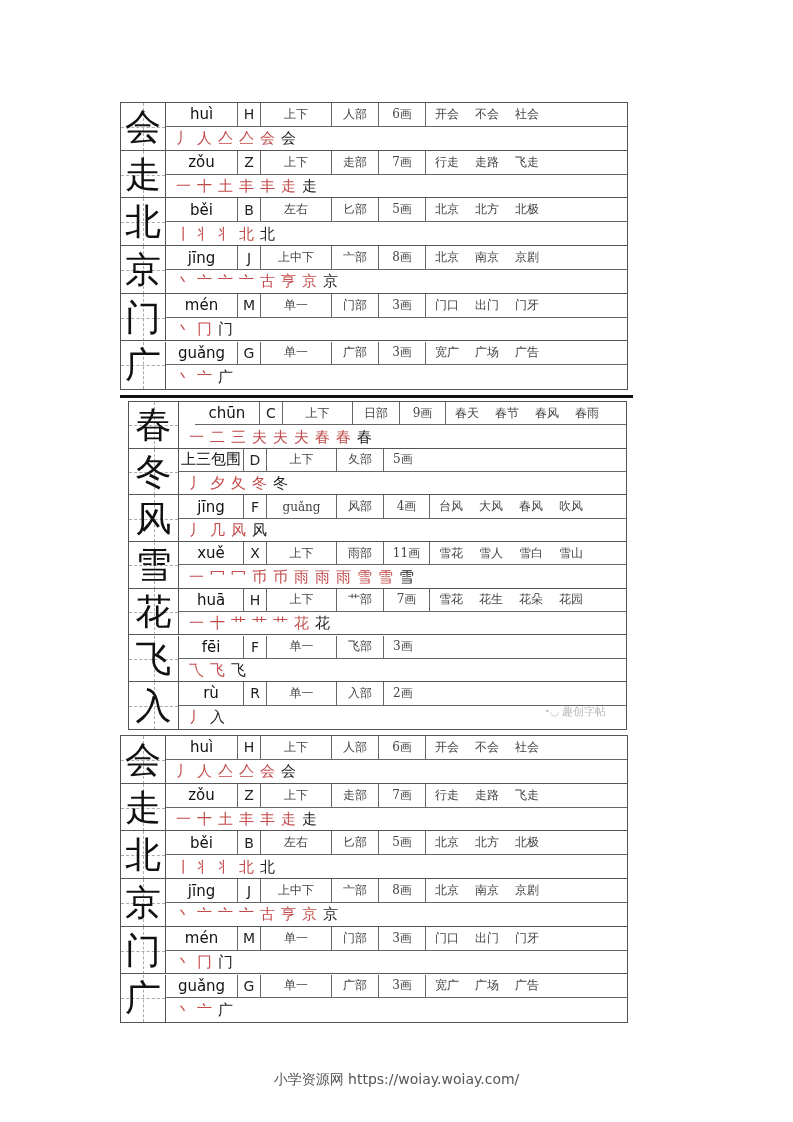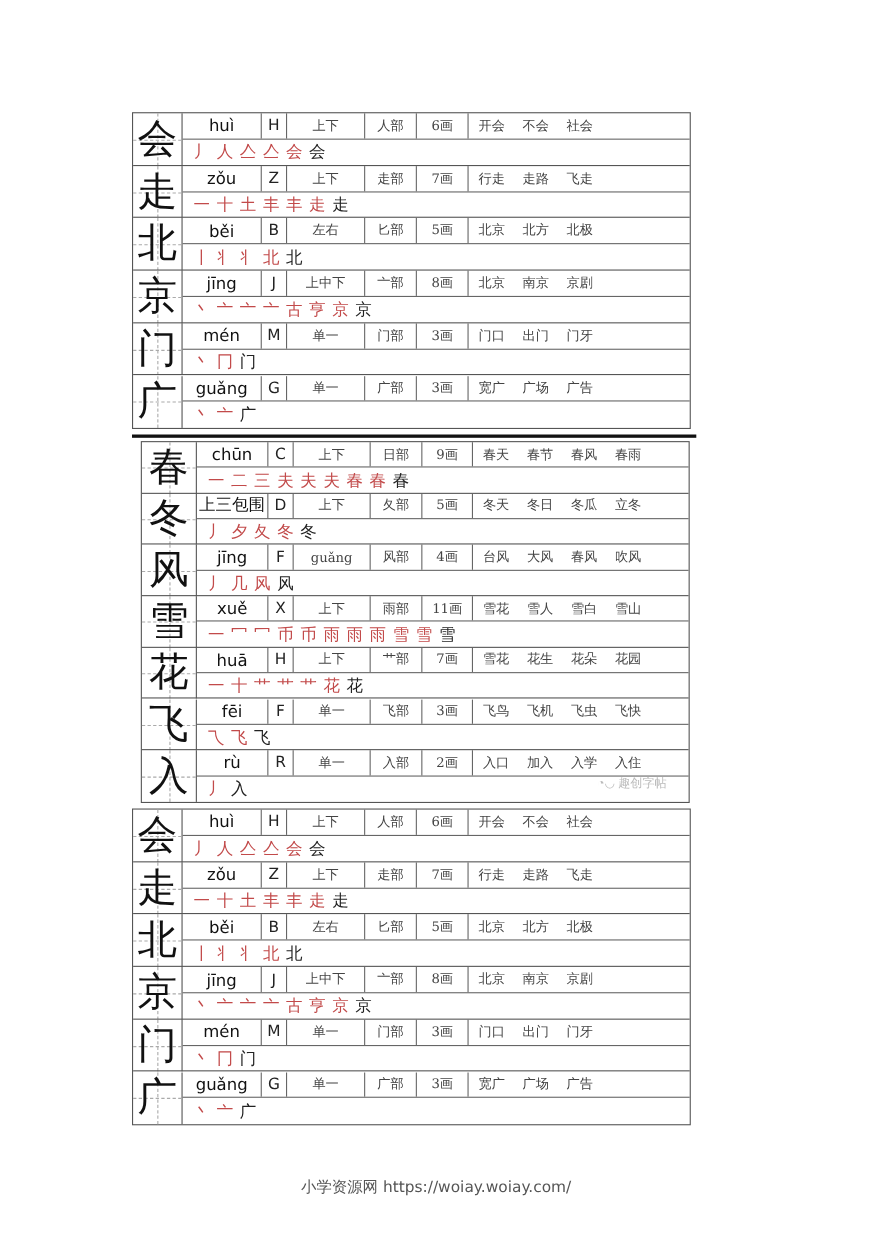--- a/index.html
+++ b/index.html
@@ -199,21 +199,21 @@
         </div>
       </div>
     </div>
     <div class="table" style="left: 128px; top: 401px; width: 499px; height: 328.9px;">
       <div class="entry" style="top: 0px; height: 46.7px;">
         <div class="charcell" style="width: 50px;">
           <div class="vguide"></div>
           <div class="hguide"></div>
           <div class="bigchar">春</div>
         </div>
-        <div class="inforow" style="left: 50px; height: 23.35px;">
+        <div class="inforow" style="left: 66px; height: 23.35px;">
           <div class="pinyin" style="width:65px">chūn</div>
           <div class="letter" style="width:23px">C</div>
           <div class="struct" style="width:70px">上下</div>
           <div class="radical" style="width:47px">日部</div>
           <div class="strokes" style="width:46px">9画</div>
           <div class="words" style="flex:1">
             <span>春天</span>
             <span>春节</span>
             <span>春风</span>
             <span>春雨</span>
@@ -237,26 +237,20 @@
           <div class="vguide"></div>
           <div class="hguide"></div>
           <div class="bigchar">冬</div>
         </div>
         <div class="inforow" style="left: 50px; height: 23.35px;">
           <div class="pinyin" style="width:65px">上三包围</div>
           <div class="letter" style="width:23px">D</div>
           <div class="struct" style="width:70px">上下</div>
           <div class="radical" style="width:47px">夂部</div>
           <div class="strokes" style="width:46px">5画</div>
-          <div class="words" style="flex:1">
-            <span>冬天</span>
-            <span>冬日</span>
-            <span>冬瓜</span>
-            <span>立冬</span>
-          </div>
         </div>
         <div class="strokerow" style="left: 50px; height: 23.35px;">
           <span class="s">丿</span>
           <span class="s">夕</span>
           <span class="s">夂</span>
           <span class="s">冬</span>
           <span class="last">冬</span>
         </div>
         <div class="entry-sep"></div>
       </div>
@@ -356,52 +350,40 @@
           <div class="vguide"></div>
           <div class="hguide"></div>
           <div class="bigchar">飞</div>
         </div>
         <div class="inforow" style="left: 50px; height: 23.35px;">
           <div class="pinyin" style="width:65px">fēi</div>
           <div class="letter" style="width:23px">F</div>
           <div class="struct" style="width:70px">单一</div>
           <div class="radical" style="width:47px">飞部</div>
           <div class="strokes" style="width:46px">3画</div>
-          <div class="words" style="flex:1">
-            <span>飞鸟</span>
-            <span>飞机</span>
-            <span>飞虫</span>
-            <span>飞快</span>
-          </div>
         </div>
         <div class="strokerow" style="left: 50px; height: 23.35px;">
           <span class="s">乁</span>
           <span class="s">飞</span>
           <span class="last">飞</span>
         </div>
         <div class="entry-sep"></div>
       </div>
       <div class="entry" style="top: 280.2px; height: 46.7px;">
         <div class="charcell" style="width: 50px;">
           <div class="vguide"></div>
           <div class="hguide"></div>
           <div class="bigchar">入</div>
         </div>
         <div class="inforow" style="left: 50px; height: 23.35px;">
           <div class="pinyin" style="width:65px">rù</div>
           <div class="letter" style="width:23px">R</div>
           <div class="struct" style="width:70px">单一</div>
           <div class="radical" style="width:47px">入部</div>
           <div class="strokes" style="width:46px">2画</div>
-          <div class="words" style="flex:1">
-            <span>入口</span>
-            <span>加入</span>
-            <span>入学</span>
-            <span>入住</span>
-          </div>
         </div>
         <div class="strokerow" style="left: 50px; height: 23.35px;">
           <span class="s">丿</span>
           <span class="last">入</span>
         </div>
       </div>
     </div>
     <div class="table" style="left: 120px; top: 735px; width: 508px; height: 288.2px;">
       <div class="entry" style="top: 0px; height: 47.7px;">
         <div class="charcell" style="width: 45px;">

